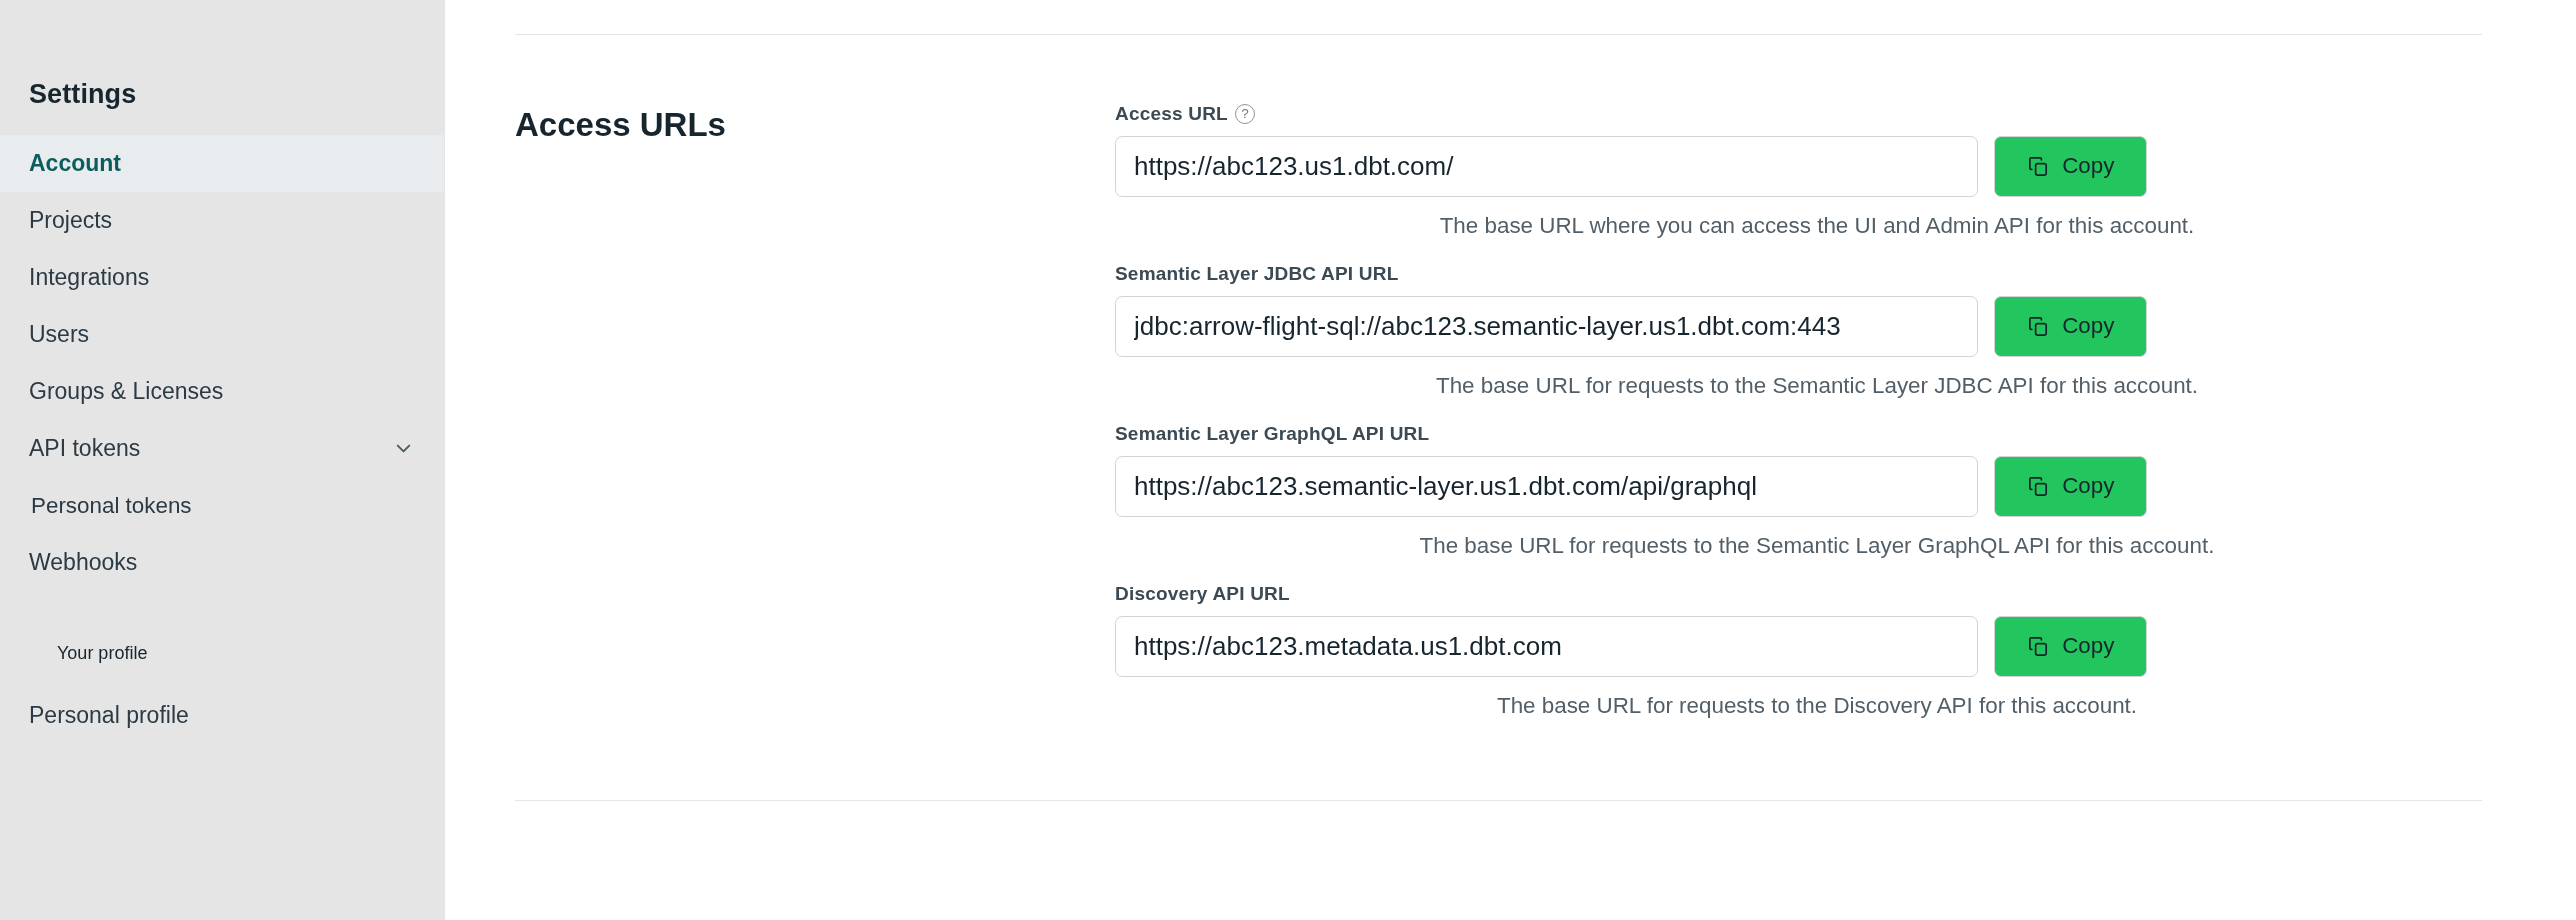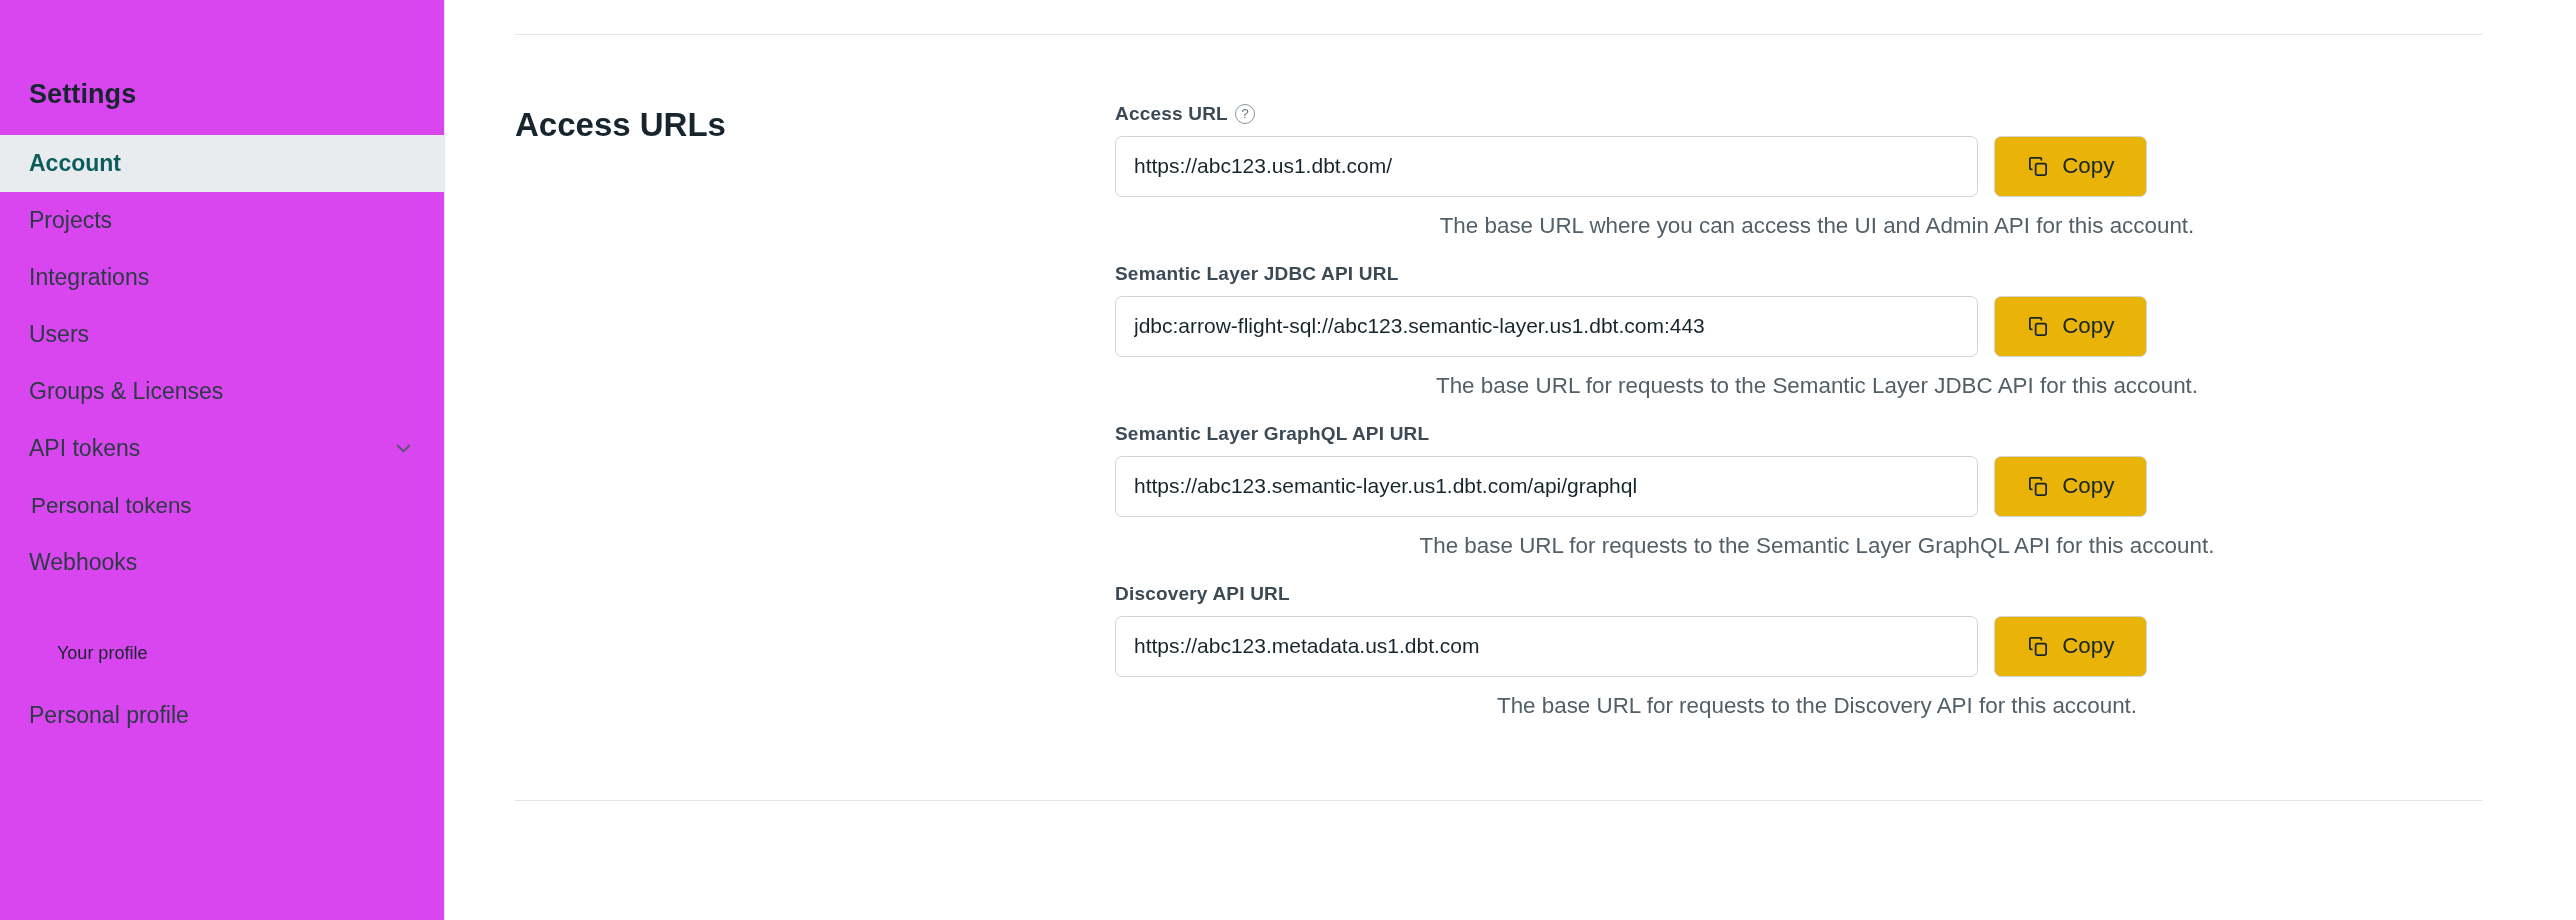--- a/index.html
+++ b/index.html
@@ -17,21 +17,21 @@
     display: flex;
     width: 2576px;
     height: 921px;
   }
 
   
   .sidebar {
     width: 445px;
     min-width: 445px;
     height: 921px;
-    background: #d946ef;
+    background: #e5e5e5;
     border-right: 0.9px solid #e3e5e8;
     padding: 0;
     position: relative;
   }
   .sidebar-inner {
     padding-top: 79px;
   }
   .sidebar-title {
     font-size: 27px;
     font-weight: bold;
@@ -138,32 +138,32 @@
     display: flex;
     align-items: center;
     gap: 16px;
   }
   .text-input {
     width: 863px;
     height: 61px;
     border: 0.9px solid #cfd4d8;
     border-radius: 7.2px;
     background: #ffffff;
-    font-size: 21px;
+    font-size: 26px;
     color: #17262e;
     padding: 0 18px;
     font-family: "Liberation Sans", sans-serif;
     outline: none;
   }
   .copy-btn {
     height: 61px;
     min-width: 153px;
     border: 0.9px solid #cfd4d8;
     border-radius: 7.2px;
-    background: #eab308;
+    background: #22c55e;
     display: inline-flex;
     align-items: center;
     justify-content: center;
     gap: 12.6px;
     font-size: 22.4px;
     color: #17262e;
     cursor: pointer;
     padding: 0 23px;
     font-family: "Liberation Sans", sans-serif;
   }

